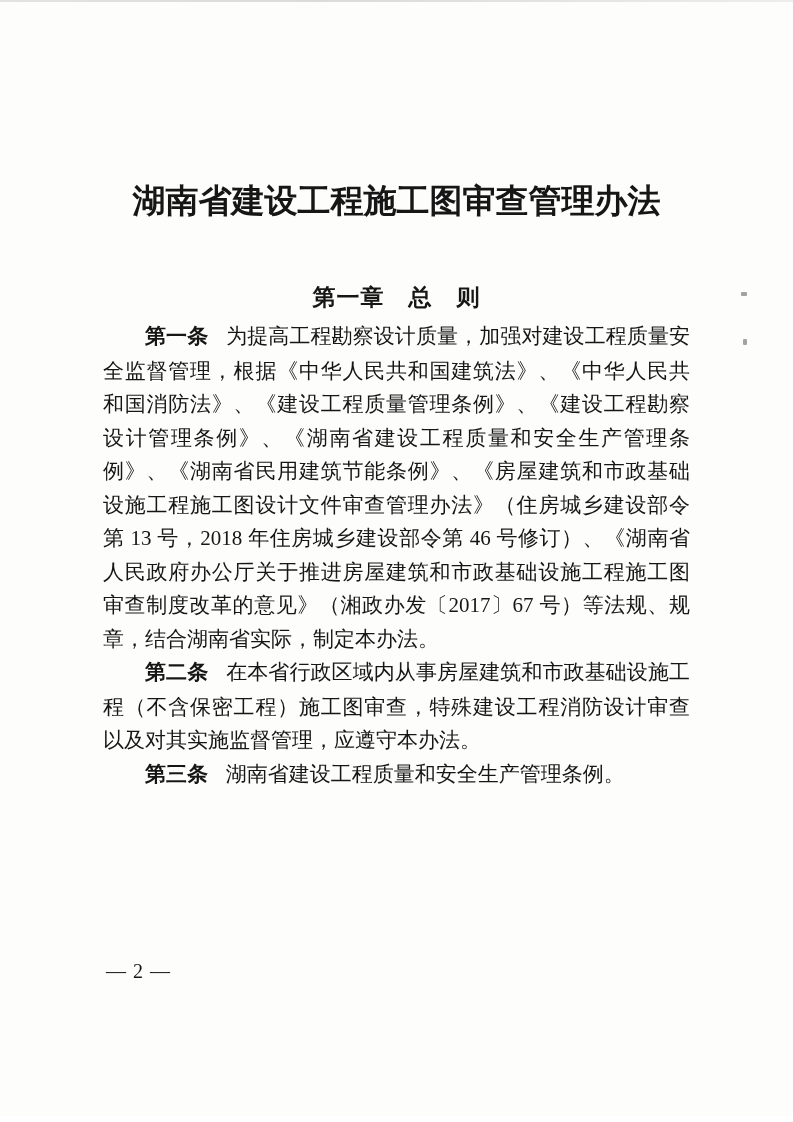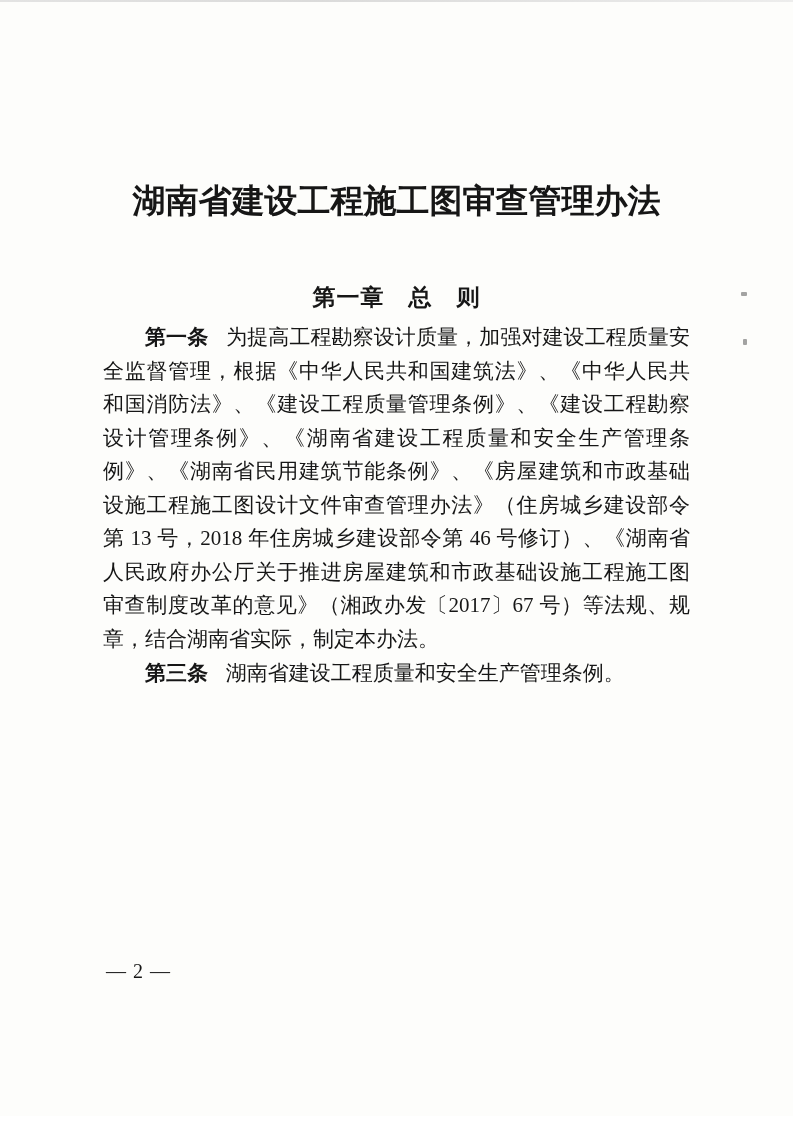--- a/index.html
+++ b/index.html
@@ -57,21 +57,21 @@
     line-height: 33.5px;
     text-align: justify;
     text-justify: inter-character;
   }
   .body-text p {
     margin: 0;
     padding: 0;
     text-indent: 2em;
   }
   .article-lead {
-    font-family: Liberation Sans, sans-serif;
+    font-family: Liberation Mono, monospace;
     font-weight: bold;
     margin-right: 0.85em;
   }
   .article-lead:empty {
     margin-right: 0;
   }
   .page-number {
     position: absolute;
     left: 106px;
     top: 958px;
@@ -97,20 +97,23 @@
 
   <h1 class="doc-title">湖南省建设工程施工图审查管理办法</h1>
 
   <h2 class="chapter-heading">第一章　总　则</h2>
 
   <div class="body-text">
     <p>
       <span class="article-lead">第一条</span><span>为提高工程勘察设计质量，加强对建设工程质量安全监督管理，根据《中华人民共和国建筑法》、《中华人民共和国消防法》、《建设工程质量管理条例》、《建设工程勘察设计管理条例》、《湖南省建设工程质量和安全生产管理条例》、《湖南省民用建筑节能条例》、《房屋建筑和市政基础设施工程施工图设计文件审查管理办法》（住房城乡建设部令第 13 号，2018 年住房城乡建设部令第 46 号修订）、《湖南省人民政府办公厅关于推进房屋建筑和市政基础设施工程施工图审查制度改革的意见》（湘政办发〔2017〕67 号）等法规、规章，结合湖南省实际，制定本办法。</span>
     </p>
     <p>
+      <span class="article-lead">第二条</span><span>在本省行政区域内从事房屋建筑和市政基础设施工程（不含保密工程）施工图审查，特殊建设工程消防设计审查以及对其实施监督管理，应遵守本办法。</span>
+    </p>
+    <p>
       <span class="article-lead">第三条</span><span>湖南省建设工程质量和安全生产管理条例。</span>
     </p>
   </div>
 
   <div class="page-number">— 2 —</div>
 
   <div class="speck s1"></div>
   <div class="speck s2"></div>
 
 </div>

